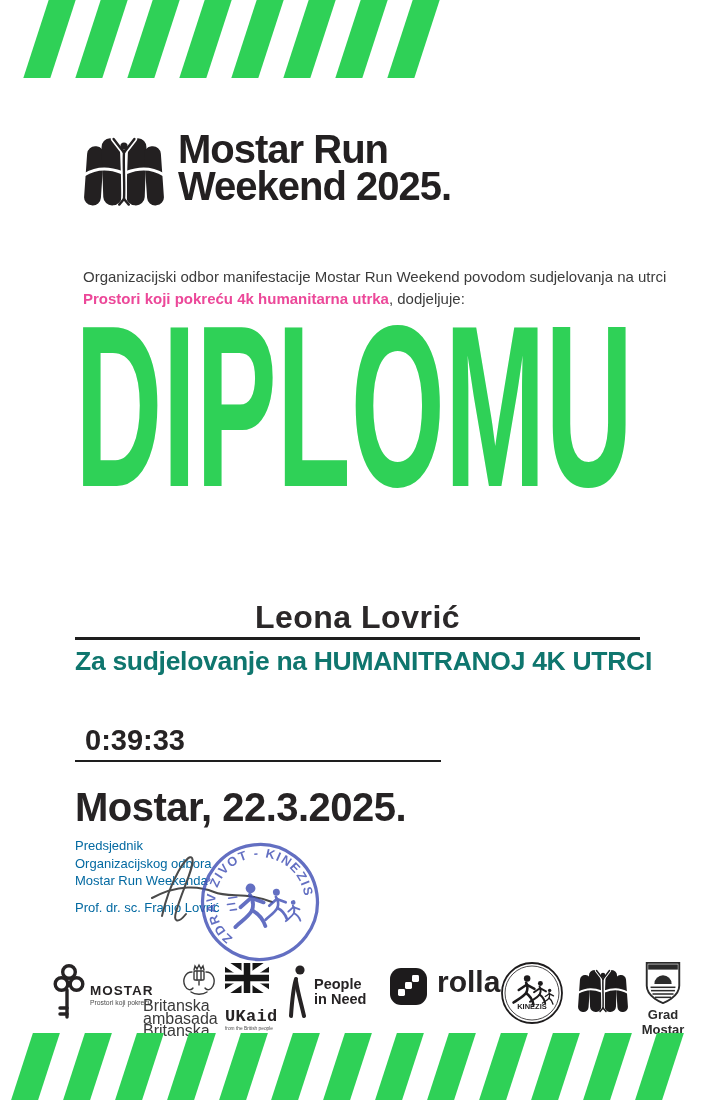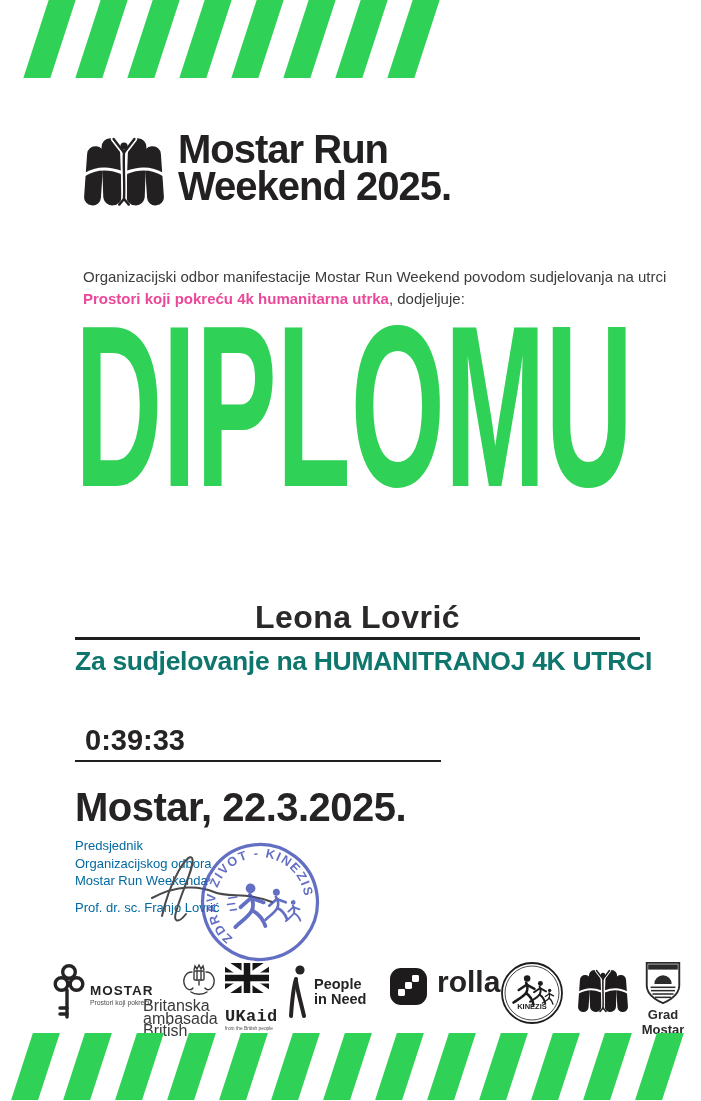--- a/index.html
+++ b/index.html
@@ -195,21 +195,21 @@
           <path d="M15,8 L16,4 L18,7 L20,3 L22,7 L24,4 L25,8"></path>
           <rect x="15" y="9" width="10" height="9" rx="1"></rect>
           <path d="M18,9 v9 M22,9 v9"></path>
           <path d="M13,10 C6,10 3,18 6,24 C8,28 12,29 14,26"></path>
           <path d="M27,10 C34,10 37,18 34,24 C32,28 28,29 26,26"></path>
           <path d="M12,30 C16,33 24,33 28,30"></path>
           <path d="M20,19 v4"></path>
         </g>
       </svg>
       <div class="ln">Britanska ambasada</div>
-      <div class="ln">British</div>
+      <div class="ln">Britanska</div>
     </div>
 
     <div class="flogo l-ukaid">
       <svg width="44" height="30" viewBox="0 0 44 30">
         <rect width="44" height="30" fill="#161616"></rect>
         <path d="M0,0 L44,30 M44,0 L0,30" stroke="#fff" stroke-width="6"></path>
         <path d="M22,0 V30 M0,15 H44" stroke="#fff" stroke-width="11"></path>
         <path d="M22,0 V30 M0,15 H44" stroke="#161616" stroke-width="6.5"></path>
       </svg>
       <div class="ttl">UKaid</div>

